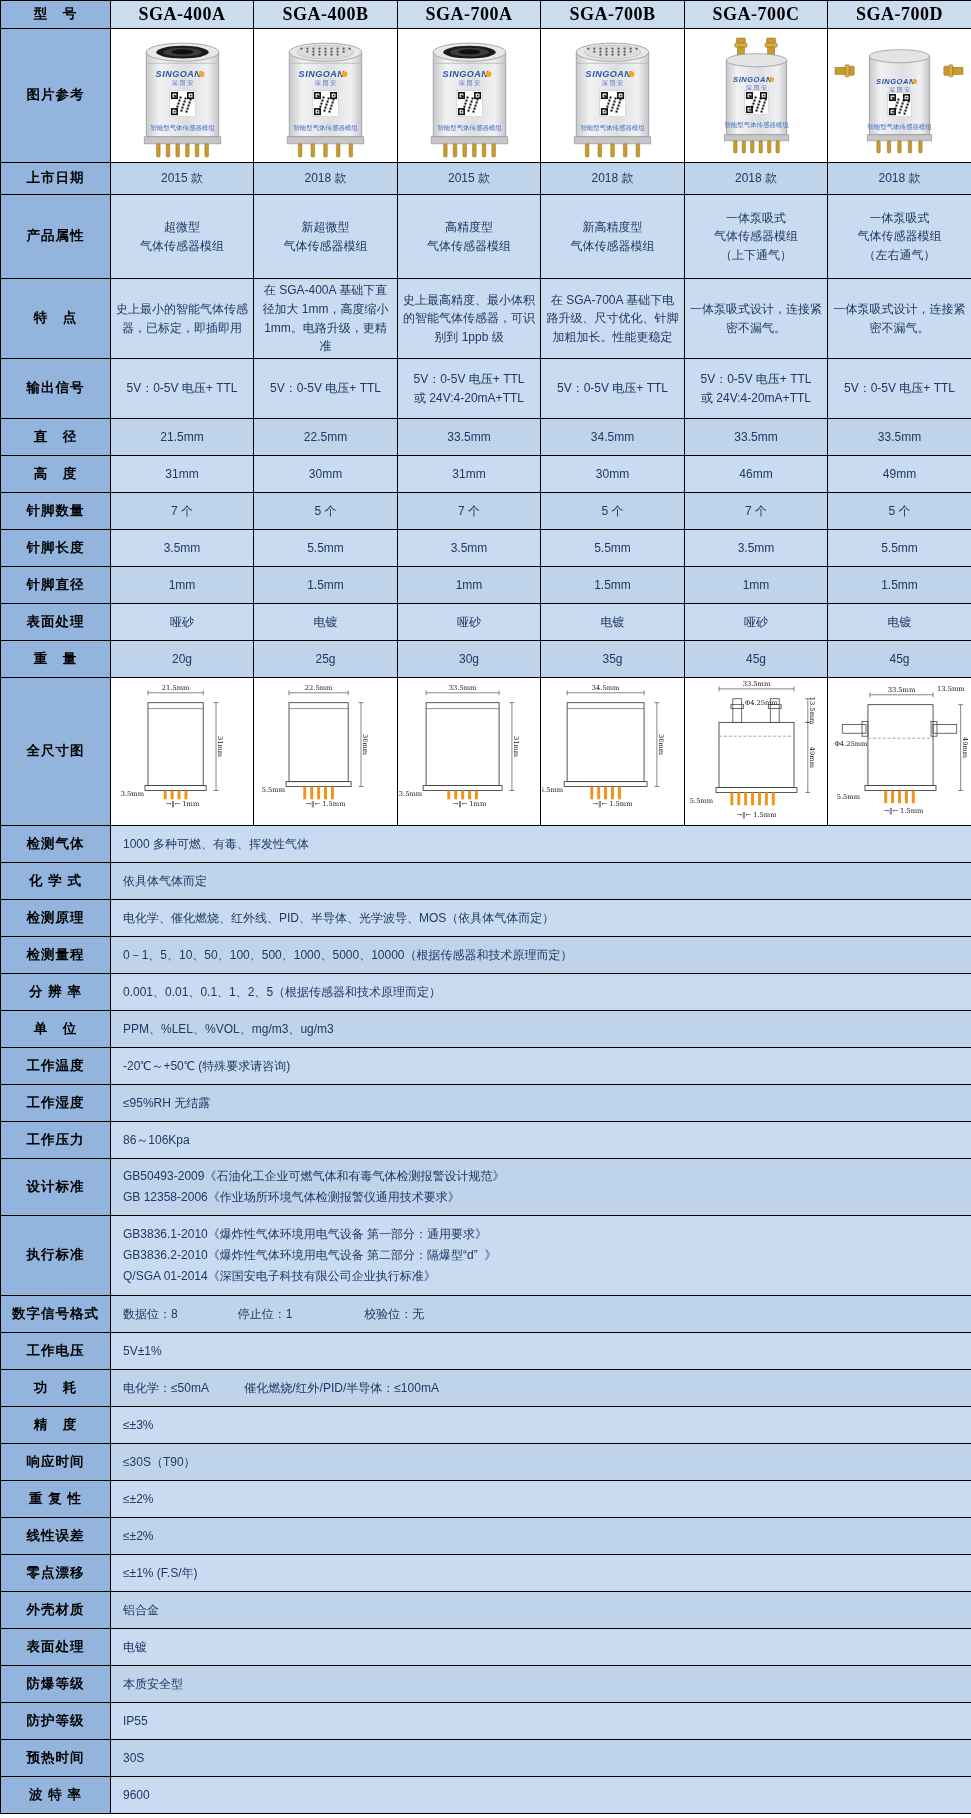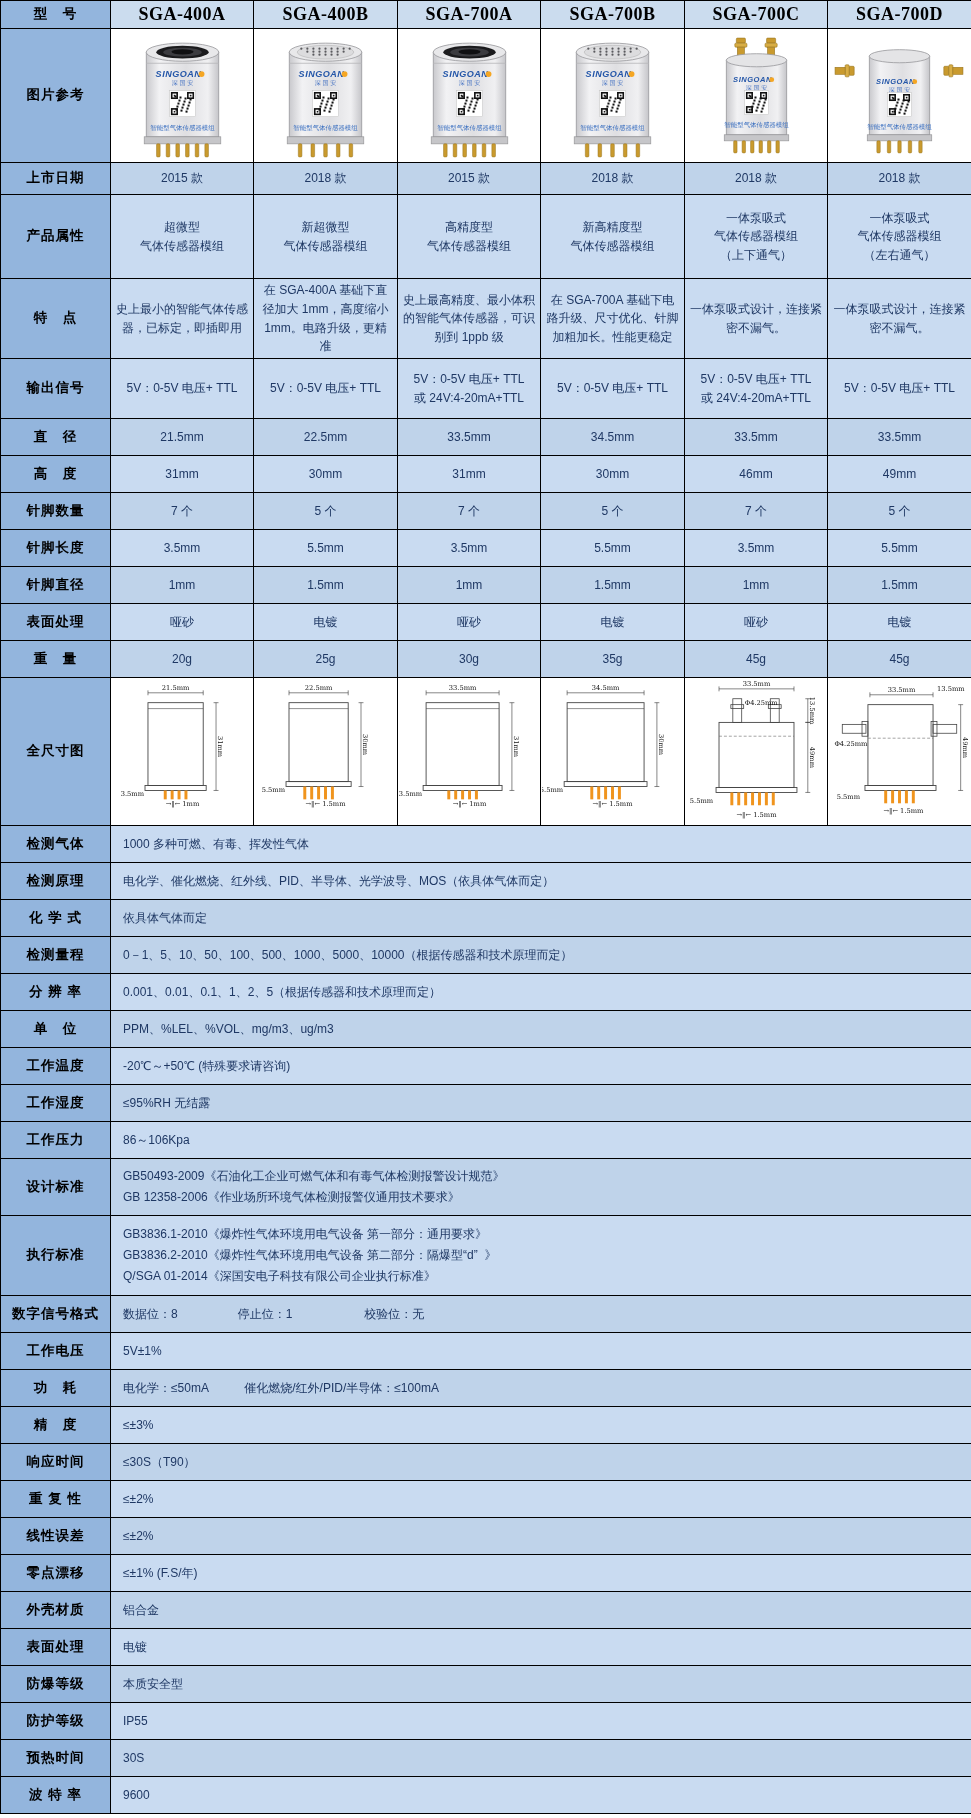--- a/index.html
+++ b/index.html
@@ -678,26 +678,26 @@
               <text x="30" y="122" text-anchor="end" font-family="DejaVu Serif,serif" font-size="6.8" fill="#111">5.5mm</text>
               <text x="74" y="136" text-anchor="middle" font-family="DejaVu Serif,serif" font-size="6.8" fill="#111">→‖← 1.5mm</text>
             </svg>
           </td>
         </tr>
         <tr style="height: 37px;">
           <td class="lbl">检测气体</td>
           <td class="wval bgl" colspan="6">1000 多种可燃、有毒、挥发性气体</td>
         </tr>
         <tr style="height: 37px;">
+          <td class="lbl">化 学 式</td>
+          <td class="wval bgd" colspan="6">依具体气体而定</td>
+        </tr>
+        <tr style="height: 37px;">
           <td class="lbl">检测原理</td>
           <td class="wval bgl" colspan="6">电化学、催化燃烧、红外线、PID、半导体、光学波导、MOS（依具体气体而定）</td>
-        </tr>
-        <tr style="height: 37px;">
-          <td class="lbl">化 学 式</td>
-          <td class="wval bgd" colspan="6">依具体气体而定</td>
         </tr>
         <tr style="height: 37px;">
           <td class="lbl">检测量程</td>
           <td class="wval bgd" colspan="6">0－1、5、10、50、100、500、1000、5000、10000（根据传感器和技术原理而定）</td>
         </tr>
         <tr style="height: 37px;">
           <td class="lbl">分 辨 率</td>
           <td class="wval bgl" colspan="6">0.001、0.01、0.1、1、2、5（根据传感器和技术原理而定）</td>
         </tr>
         <tr style="height: 37px;">

